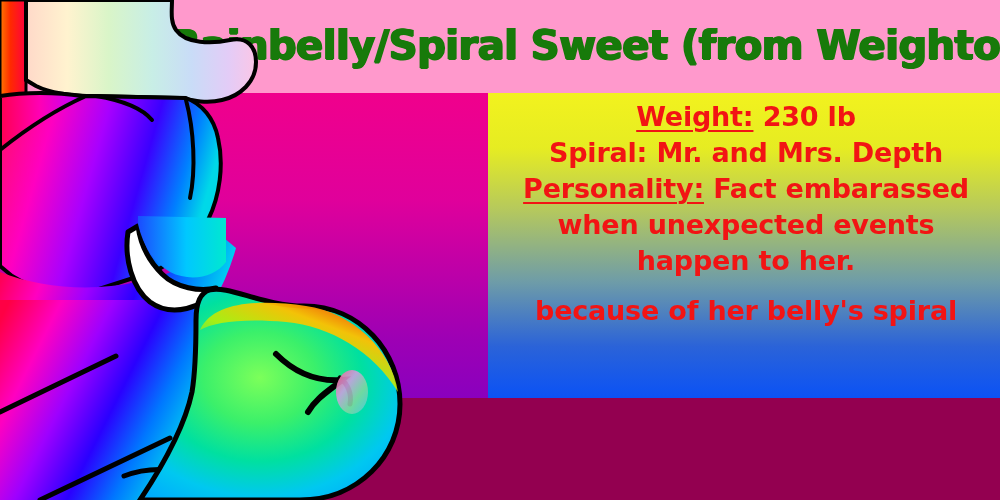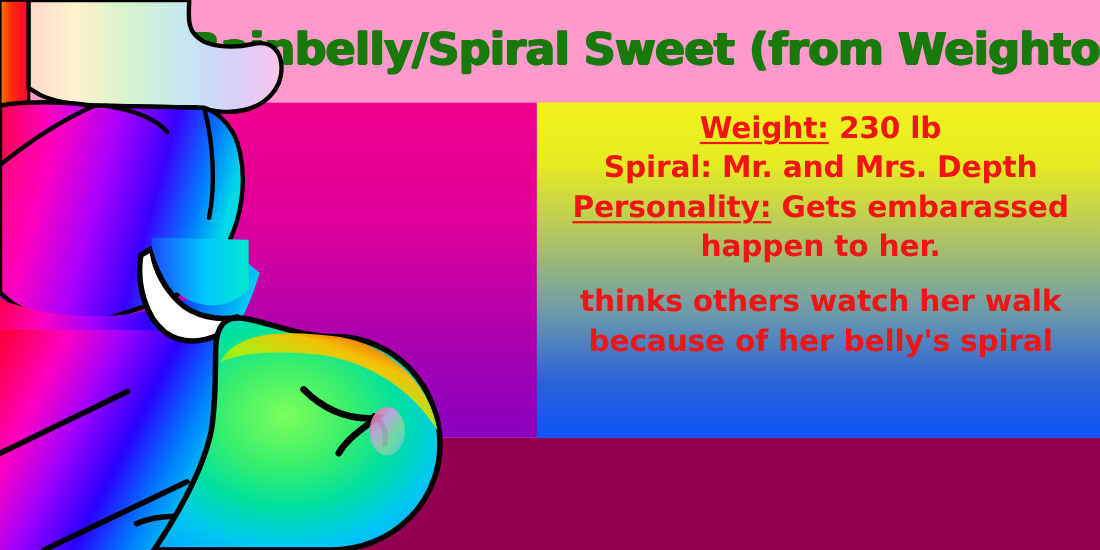--- a/index.html
+++ b/index.html
@@ -226,26 +226,26 @@
         <span>230 lb</span>
       </div>
 
       <div class="line">
         <span>Spiral:</span>
         <span>Mr. and Mrs. Depth</span>
       </div>
 
       <div class="line">
         <span class="lbl">Personality:</span>
-        <span>Gets embarassed</span>
+        <span>Fact embarassed</span>
       </div>
 
+      <div class="line">when unexpected events</div>
       <div class="line">happen to her.</div>
 
       <div class="spacer"></div>
 
-      <div class="line">thinks others watch her walk</div>
       <div class="line">because of her belly's spiral</div>
 
     </div>
   </div>
 
 </div>
 
 </body></html>

